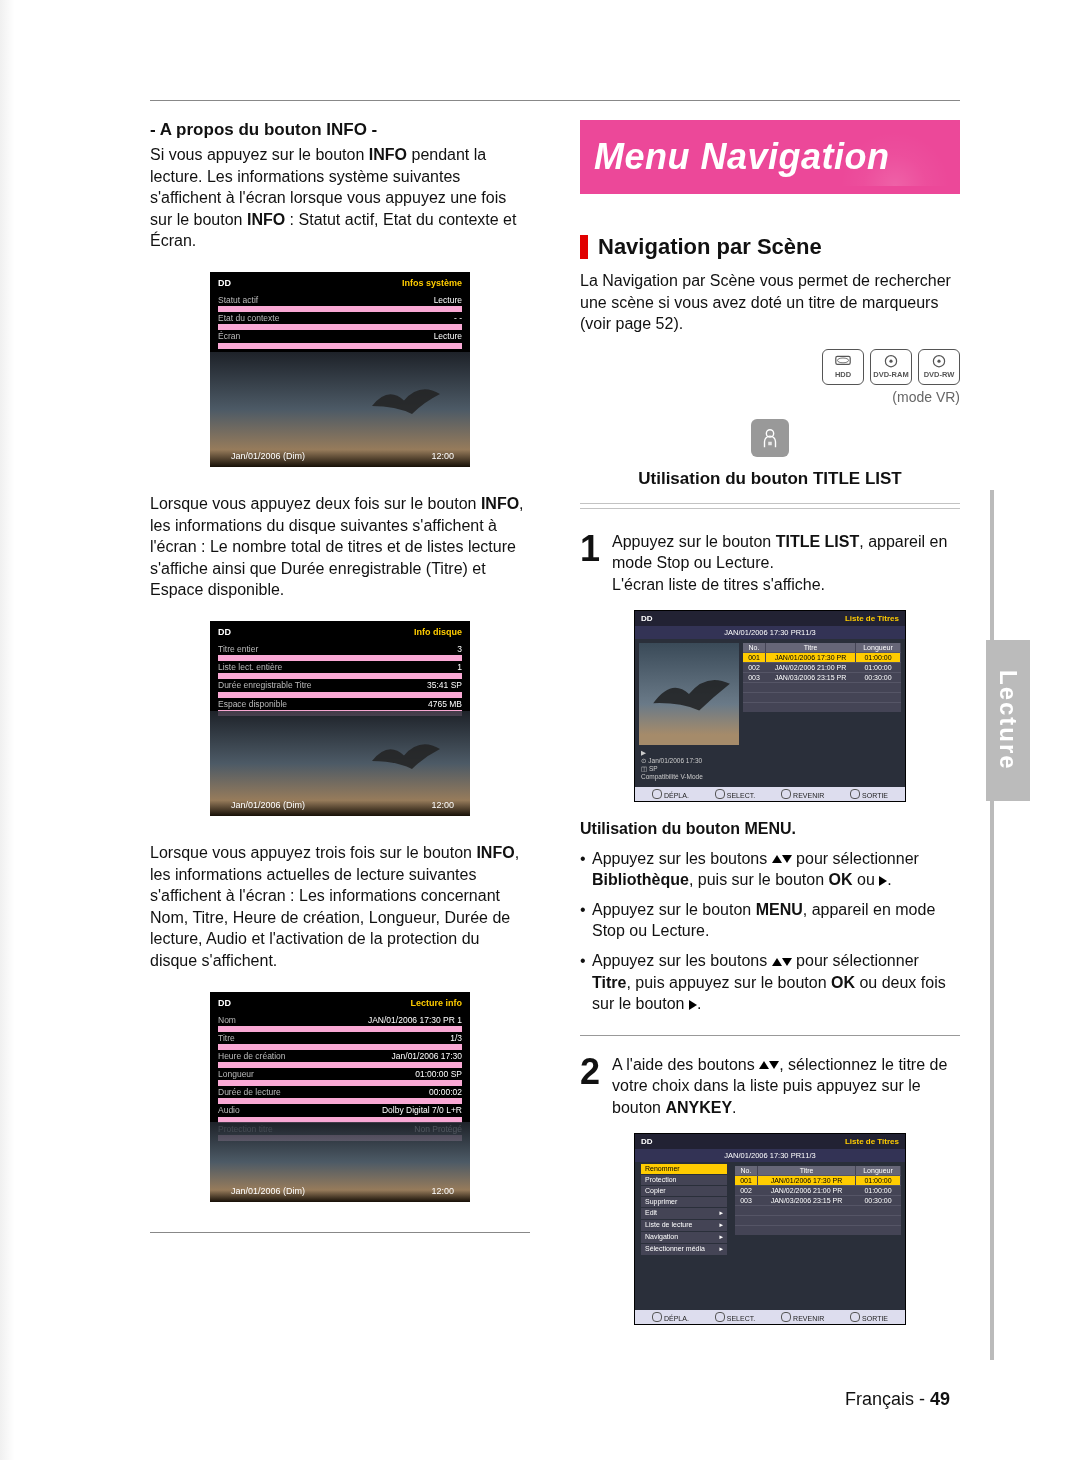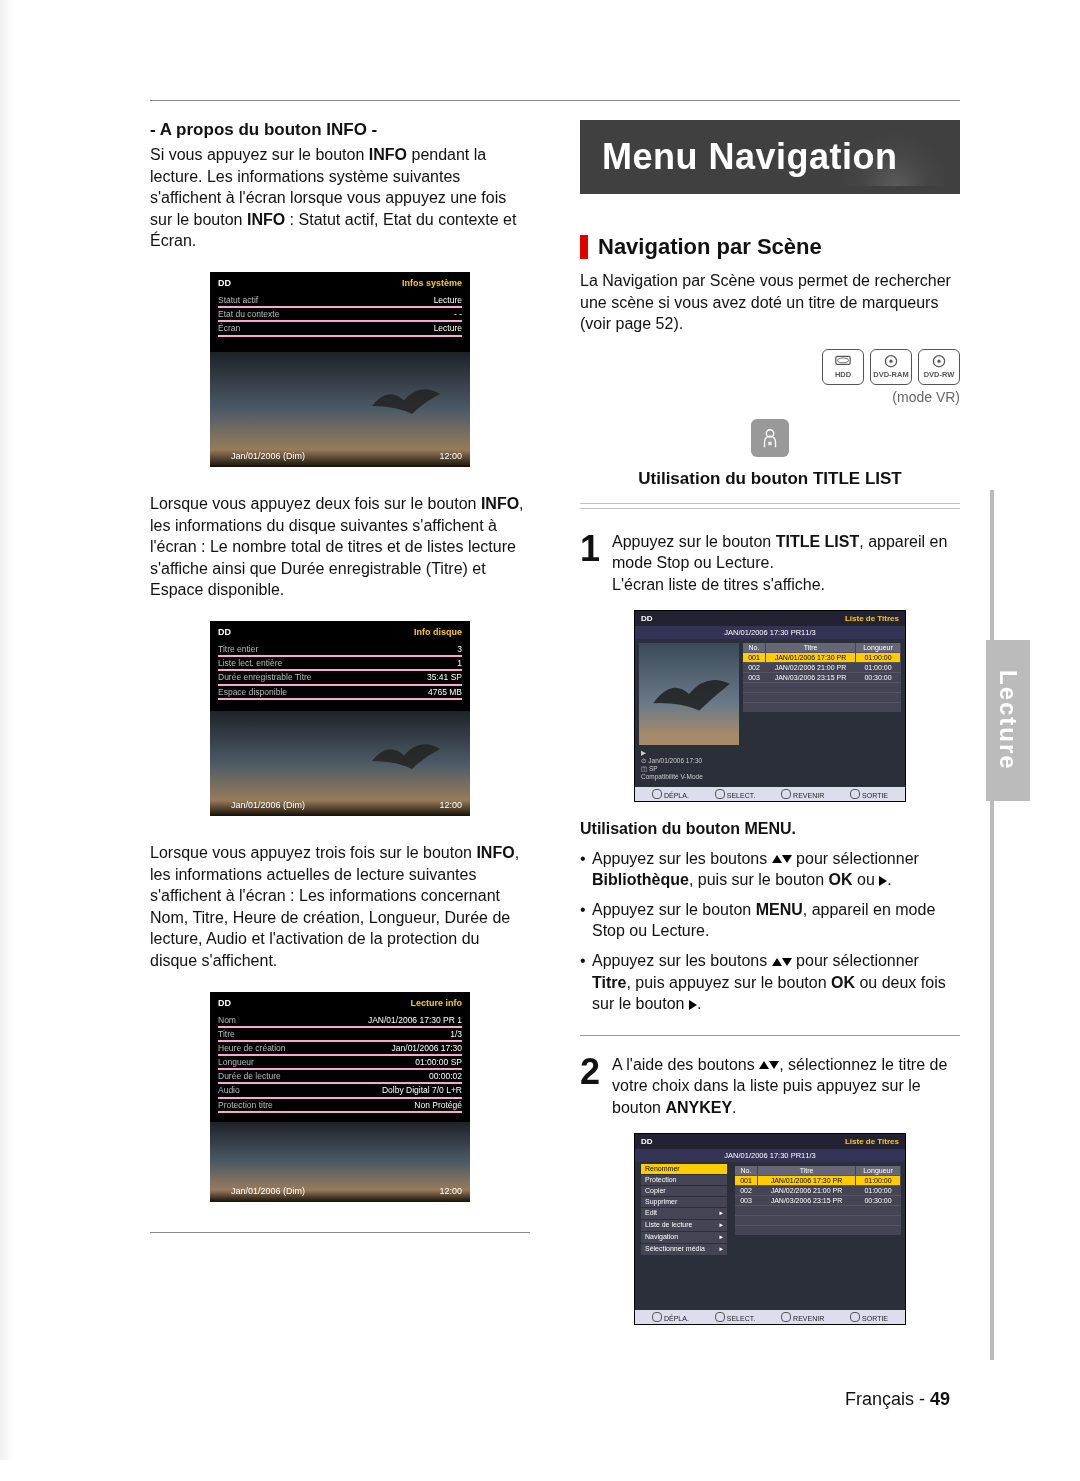--- a/index.html
+++ b/index.html
@@ -7,31 +7,32 @@
   .two-col { display:flex; gap:50px; }
   .col { flex:1 1 0; min-width:0; }
   .col.right { position:relative; }
   .info-title { font-weight:bold; font-size:17px; margin-bottom:4px; }
   .body-text { font-size:16px; line-height:1.35; }
   .body-text b { font-weight:bold; }
   .screen-fig { width:260px; height:195px; background:#000; margin:20px auto 26px auto; position:relative; color:#fff; font-size:9px; }
   .screen-fig .tv-title { position:absolute; top:6px; left:8px; font-weight:bold; }
   .screen-fig .tv-title-r { position:absolute; top:6px; right:8px; color:#ffcc00; font-weight:bold; }
   .screen-fig .tv-bottom-l { position:absolute; bottom:6px; left:21px; }
-  .screen-fig .tv-bottom-r { position:absolute; bottom:6px; right:8px; }
+  .screen-fig .tv-bottom-r { position:absolute; bottom:6px; right:16px; }
   .screen-fig .tv-rows { position:absolute; top:22px; left:8px; right:8px; }
-  .screen-fig .tv-row { display:flex; justify-content:space-between; padding:1px 0; border-bottom:2px solid #f9a8d4; font-size:8.5px; line-height:1.2; }
+  .screen-fig .tv-row { display:flex; justify-content:space-between; padding:1px 0; border-bottom:6px solid #f9a8d4; font-size:8.5px; line-height:1.2; }
   .screen-fig .tv-row .l { color:#bbb; }
   .screen-fig .tv-row .r { color:#fff; }
   .screen-fig .sky { position:absolute; left:0; right:0; bottom:0; top:80px;
     background:linear-gradient(180deg,#232830 0%, #5a6a78 50%, #b1916b 85%, #1a1208 100%); opacity:0.85; }
   .menu-header {
-    background:#404040; color:#fff; font-size:36px; font-weight:bold;
-    padding:16px 22px; position:relative; margin-bottom:40px;
+    background:#ec4899; color:#fff; font-size:36px; font-weight:bold;
+    padding:16px 14px; position:relative; margin-bottom:40px;
     letter-spacing:0.5px;
+    font-style:italic;
   }
   .menu-header::after { content:""; position:absolute; right:10px; bottom:8px;
     width:110px; height:55px; border-top-left-radius:70px; border-top-right-radius:70px;
     background:radial-gradient(ellipse at 50% 100%, rgba(255,255,255,0.4) 0%, rgba(255,255,255,0.1) 40%, rgba(255,255,255,0) 70%);
     opacity:0.35; }
   .sec-title-row { display:flex; align-items:center; gap:10px; margin-bottom:10px; }
   .red-bar { width:8px; height:24px; background:#e10000; }
   .sec-title { font-size:22px; font-weight:bold; }
   .disc-icons { display:flex; gap:6px; justify-content:flex-end; margin-top:14px; }
   .disc-icon { width:40px; height:34px; border:1.5px solid #555; border-radius:6px;

